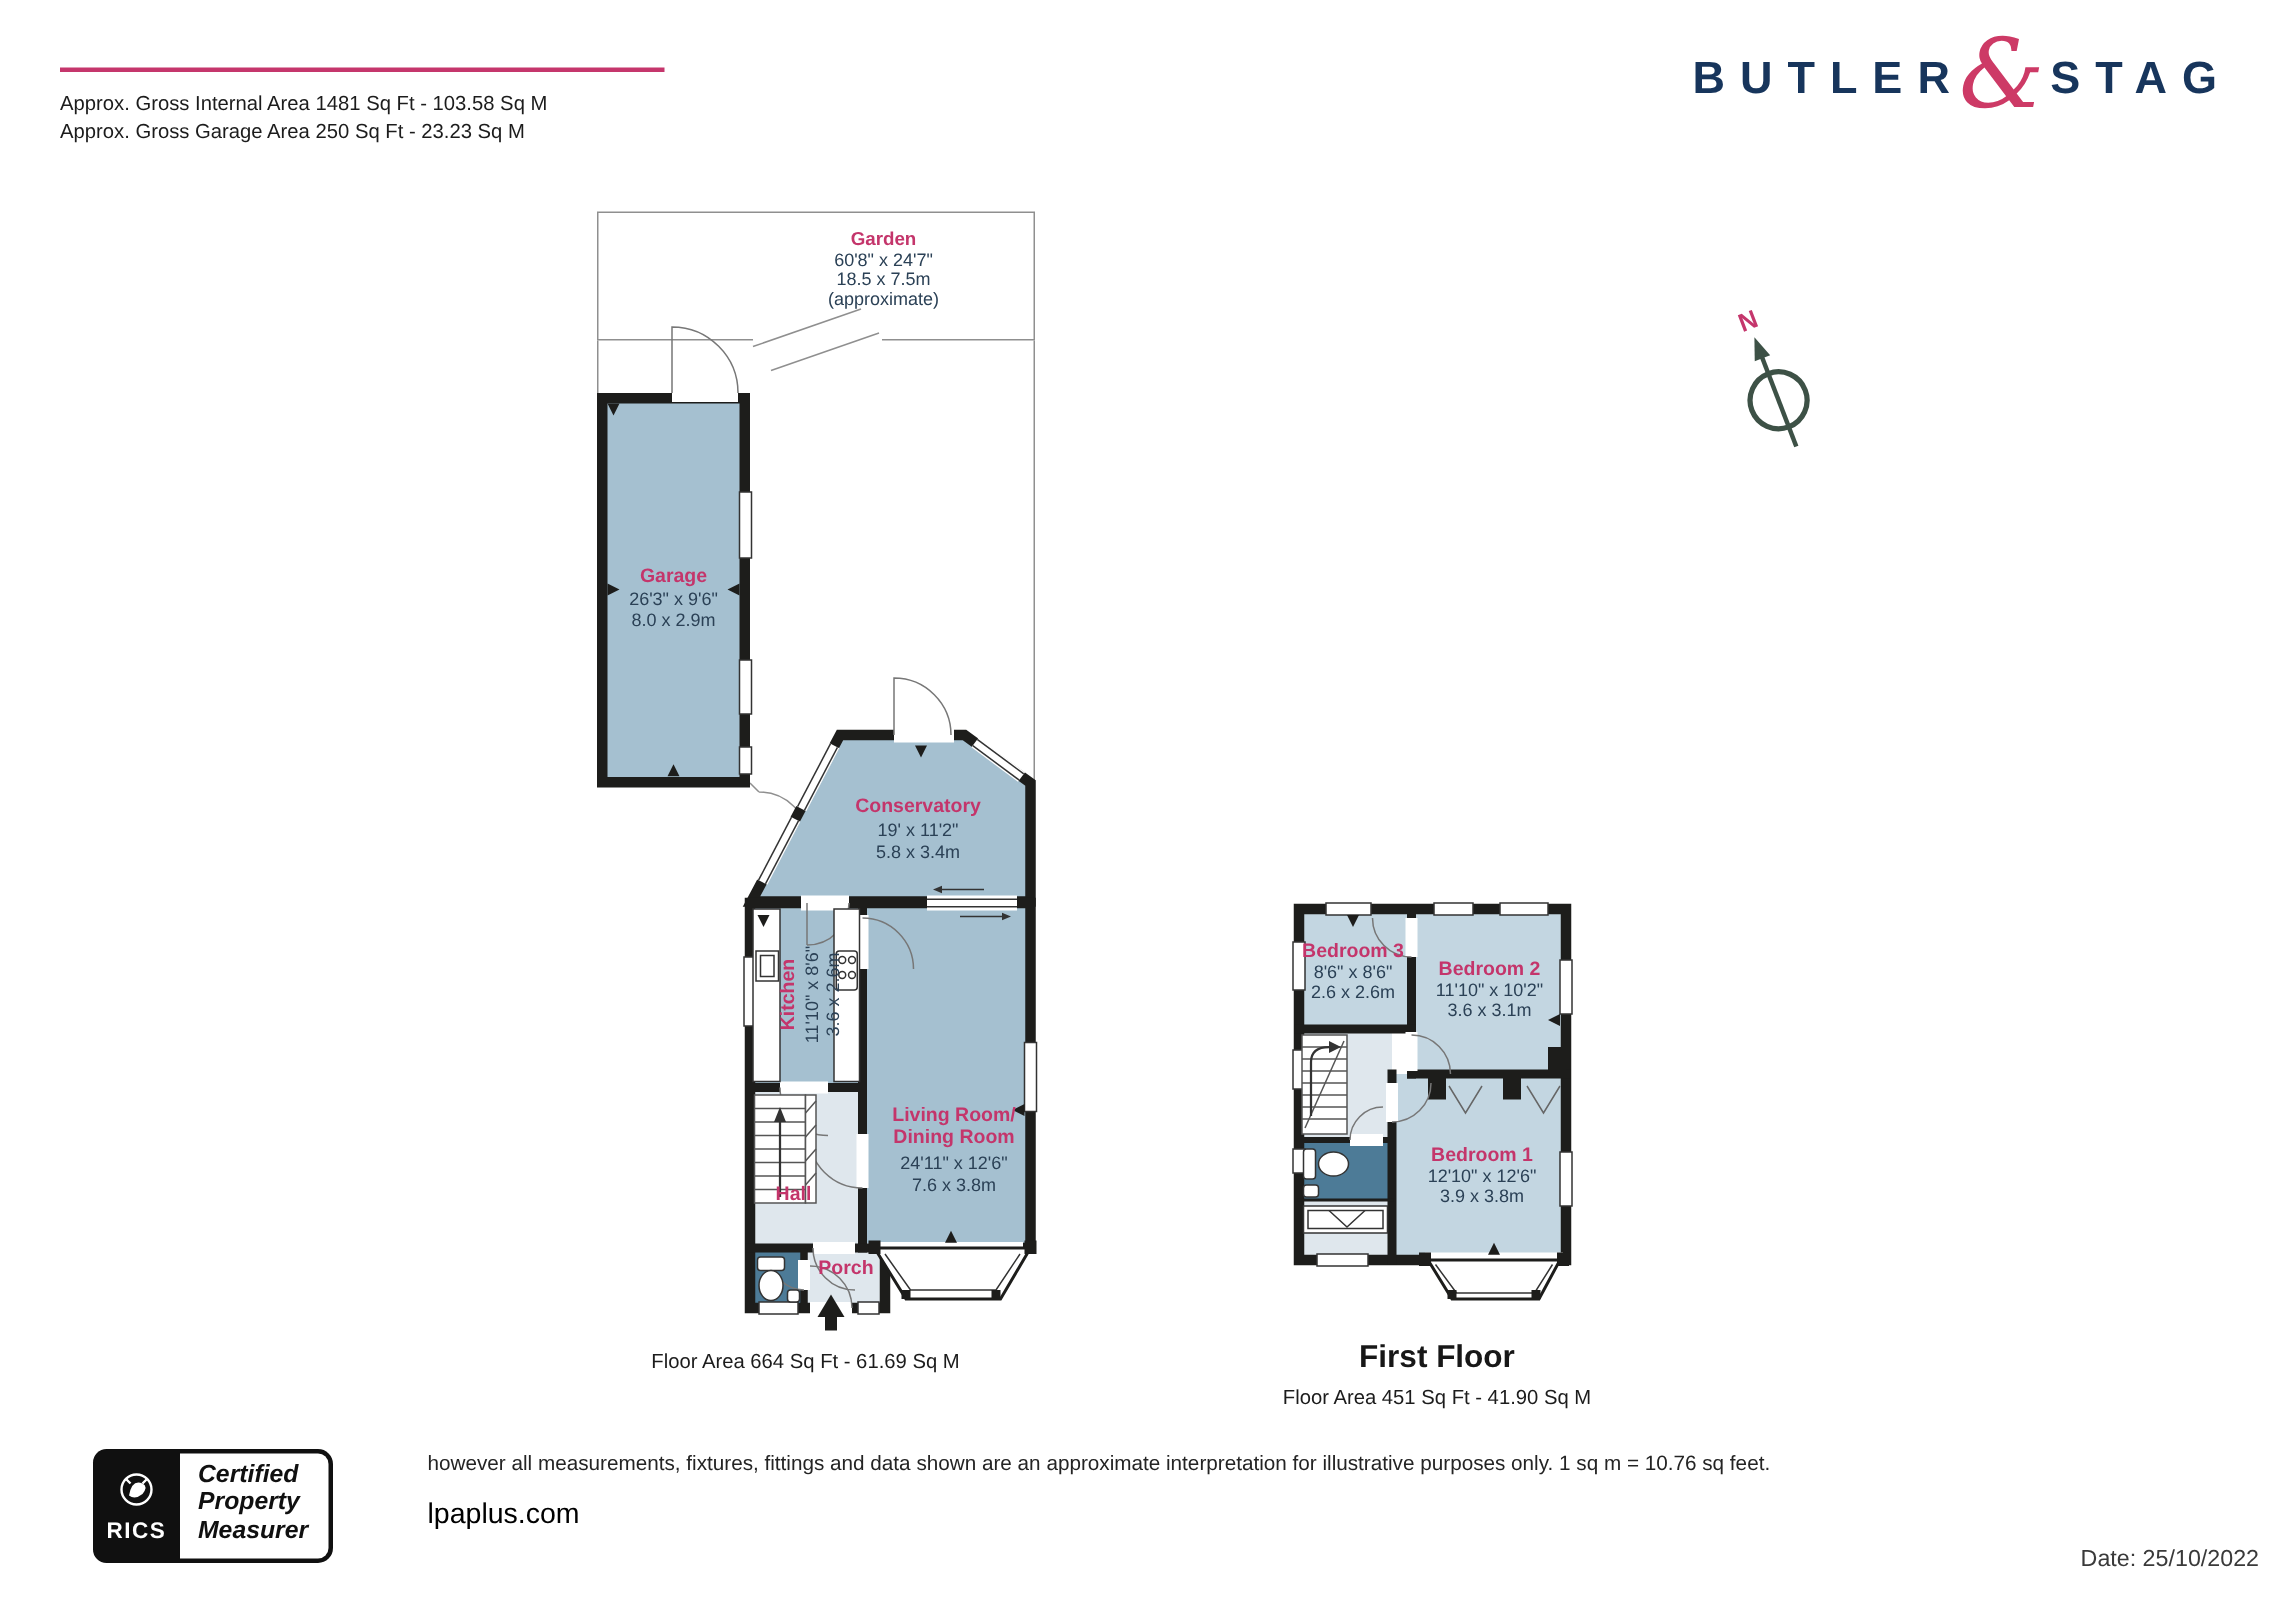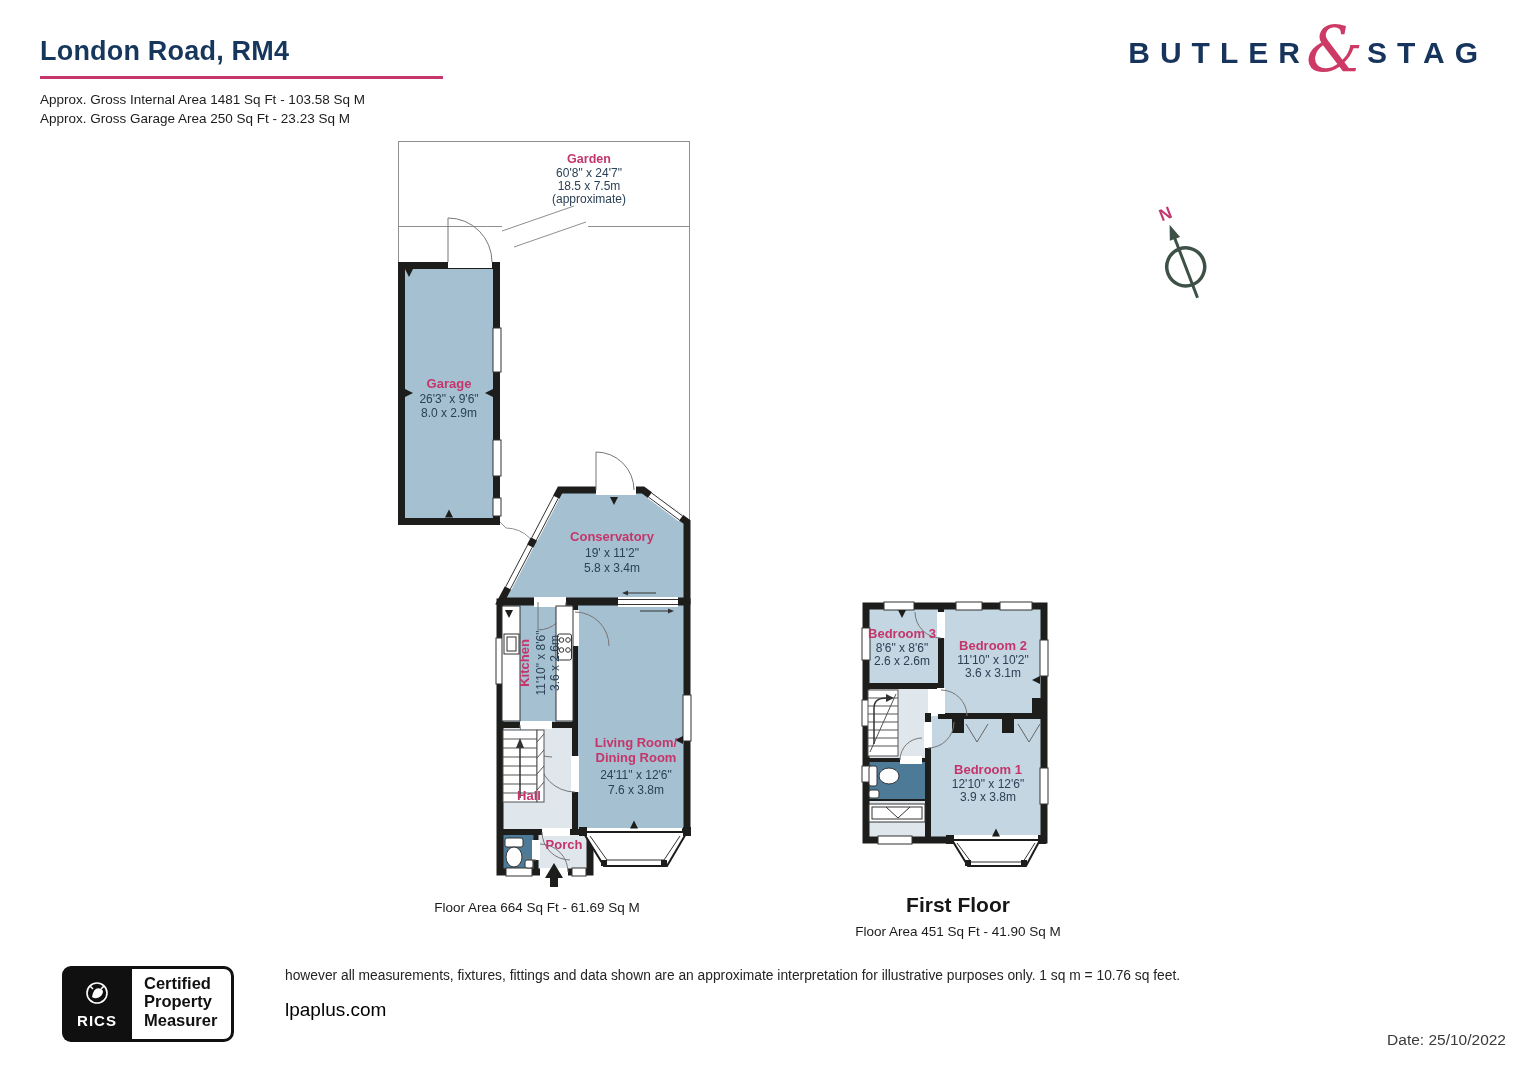--- a/index.html
+++ b/index.html
@@ -30,39 +30,38 @@
   .rdim{font-family:"Liberation Sans",sans-serif;font-size:12px;fill:#2b4156;}
 
   
   .caption{width:280px;text-align:center;top:893px;}
   .caption .fl{font-size:21px;font-weight:bold;color:#171717;}
   .caption .fa{font-size:13.5px;color:#1c1c1c;margin-top:7px;}
 
   
   .ricsbox{left:62px;top:966px;display:flex;height:76px;}
   .rics-black{
-    width:70px;background:#101010;border-radius:9px 0 0 9px;
+    width:58px;background:#101010;border-radius:9px 0 0 9px;
     display:flex;flex-direction:column;align-items:center;justify-content:center;gap:2px;
   }
   .rics-black .rtxt{color:#fff;font-weight:bold;font-size:15px;letter-spacing:1px;}
   .rics-white{
     border:3px solid #101010;border-left:none;border-radius:0 10px 10px 0;background:#fff;
-    display:flex;flex-direction:column;justify-content:center;padding:4px 14px 9px 12px;
+    display:flex;flex-direction:column;justify-content:center;padding:4px 14px 9px 12px;font-style:italic;
   }
   .rics-white span{font-size:16.5px;font-weight:bold;color:#101010;line-height:1.13;}
   .legal{left:285px;top:967px;width:1225px;}
   .legal p{margin:0;font-size:13.8px;line-height:1.35;color:#242424;}
   .legal .site{margin-top:13px;font-size:19px;font-weight:normal;color:#000000;}
   .date{right:22px;top:1031px;font-size:15.5px;color:#3a3a3a;margin-left:15px;}
 </style>
 </head>
 <body>
 
 <div class="abs hd">
-  <h1>London Road, RM4</h1>
   <div class="rule"></div>
   <p>Approx. Gross Internal Area 1481 Sq Ft - 103.58 Sq M</p>
   <p>Approx. Gross Garage Area 250 Sq Ft - 23.23 Sq M</p>
 </div>
 
 <div class="abs brand">
   <span class="word">BUTLER</span>
   <span class="amp">&amp;</span>
   <span class="word">STAG</span>
 </div>

